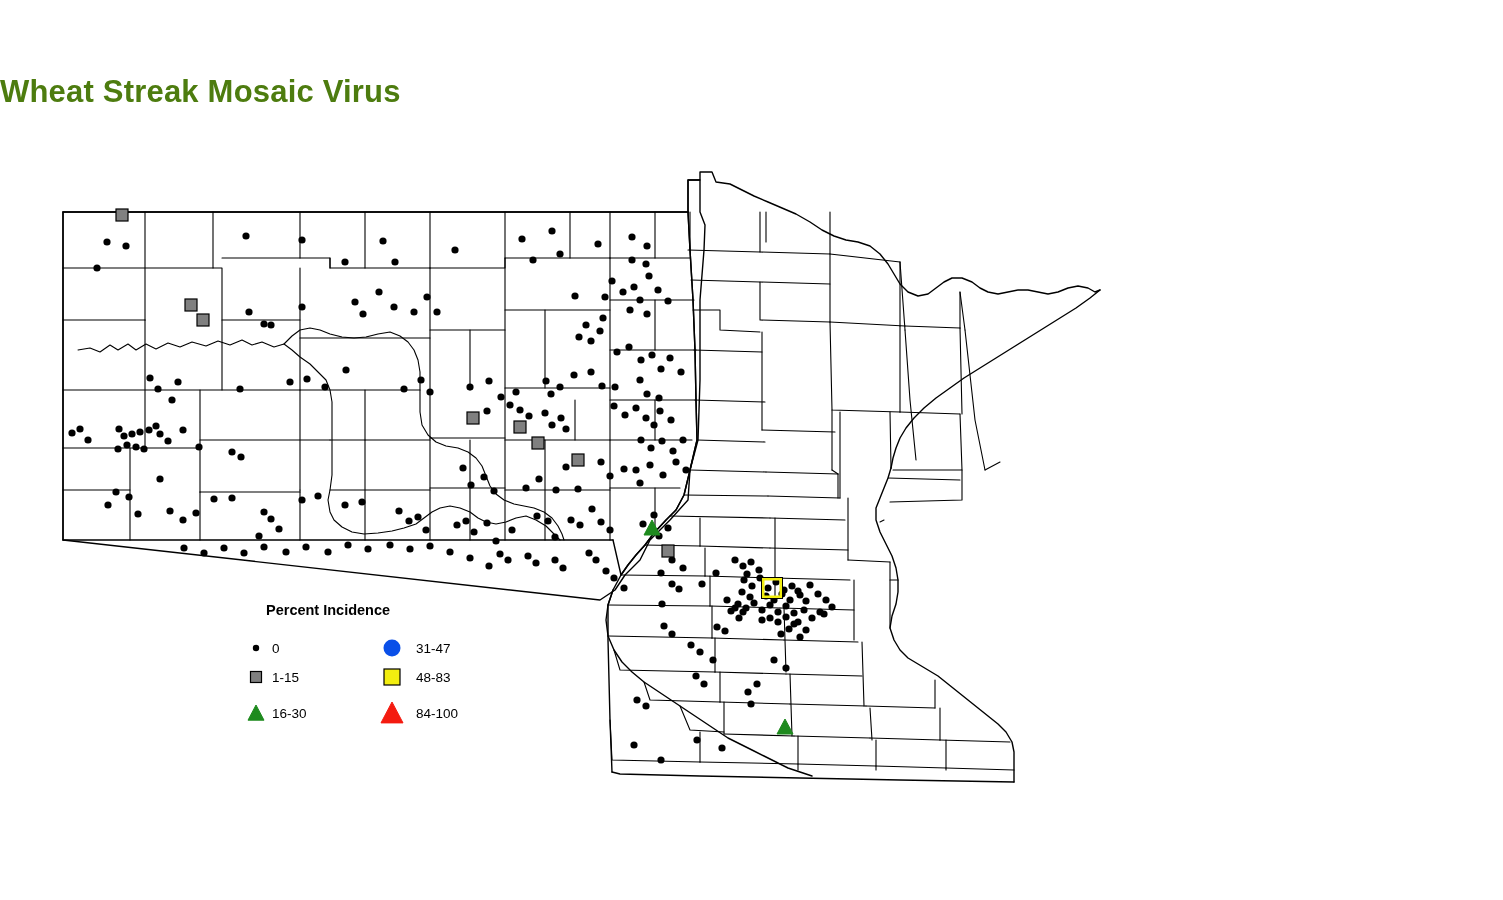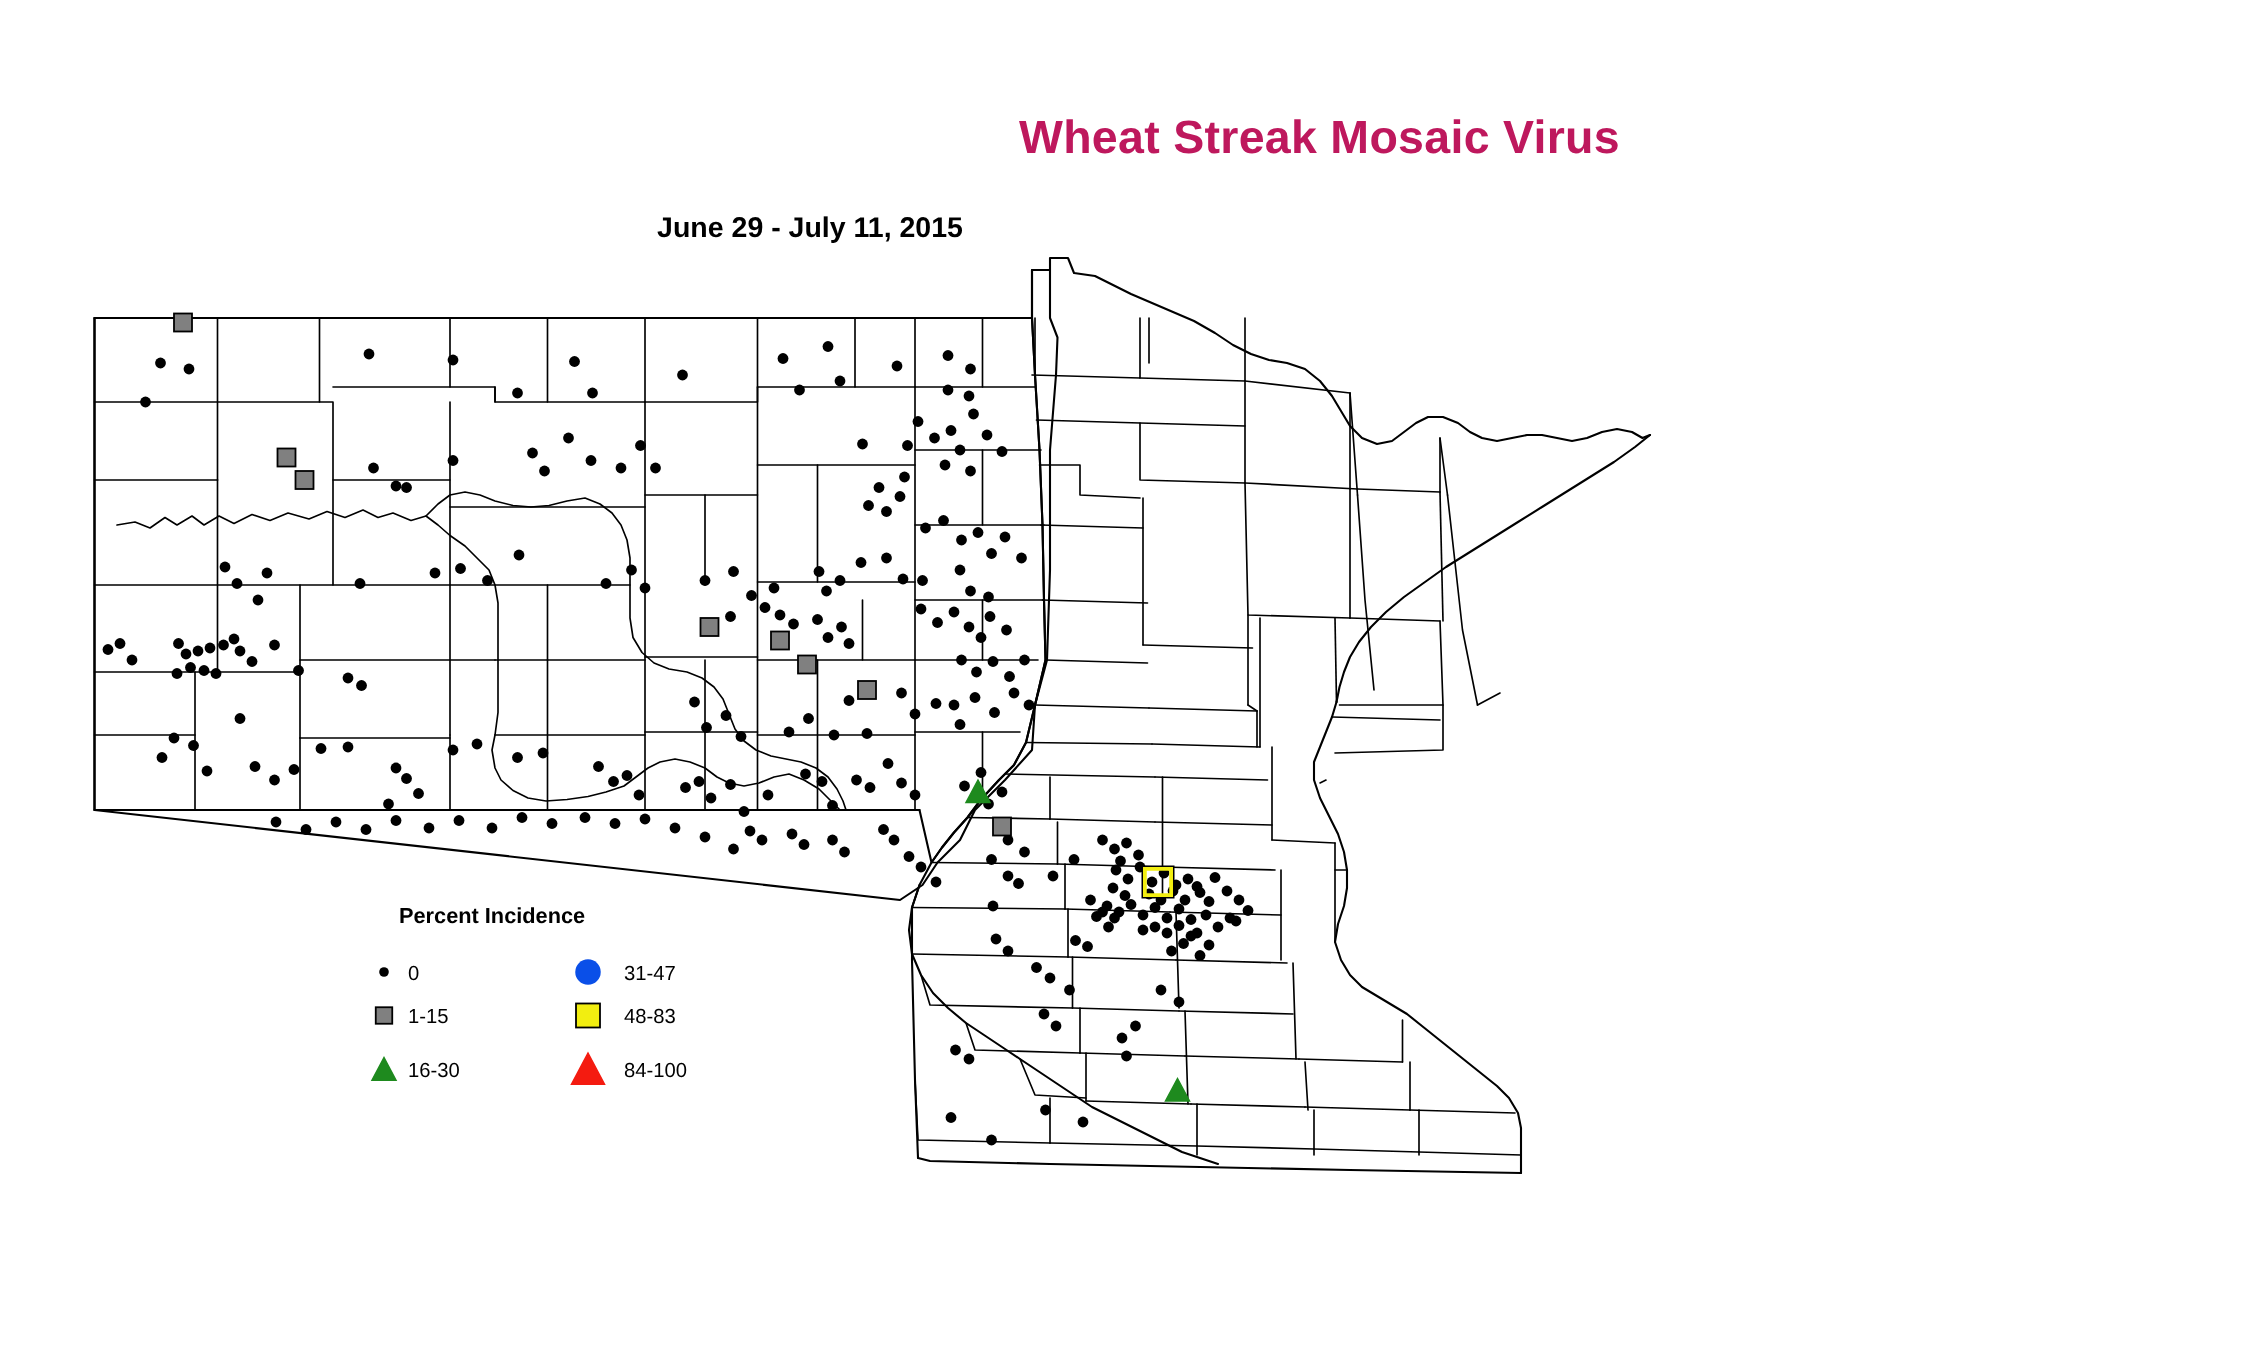--- a/index.html
+++ b/index.html
@@ -13,24 +13,24 @@
     height: 900px;
     background: #ffffff;
     font-family: "Liberation Sans", sans-serif;
     overflow: hidden;
   }
   #title {
     position: absolute;
     left: 0;
     top: 74px;
     width: 1080px;
-    text-align: right;
+    text-align: left;
     font-size: 31px;
     font-weight: bold;
-    color: #be185d;
+    color: #4d7c0f;
     letter-spacing: 0.2px;
   }
   #subtitle {
     position: absolute;
     left: 0;
     top: 142px;
     width: 1080px;
     text-align: center;
     font-size: 19px;
     font-weight: bold;
@@ -64,21 +64,20 @@
     stroke-linejoin: round;
     stroke-linecap: round;
   }
 </style>
 </head>
 <body>
 
 <div id="page">
 
   <div id="title">Wheat Streak Mosaic Virus</div>
-  <div id="subtitle">June 29 - July 11, 2015</div>
 
   <svg id="map-svg" width="1503" height="900" viewBox="0 0 1503 900">
 
     <g>
       <path class="state-line" d="M63,212 L688,212 L688,180 L700,180 L700,212 L705,225 L704,250 L700,300 L700,380 L698,440 L690,470 L688,500
         L670,520 L650,540 L640,560 L625,575 L615,590 L600,600
         L63,540 Z"></path>
     </g>
 
     <g>

